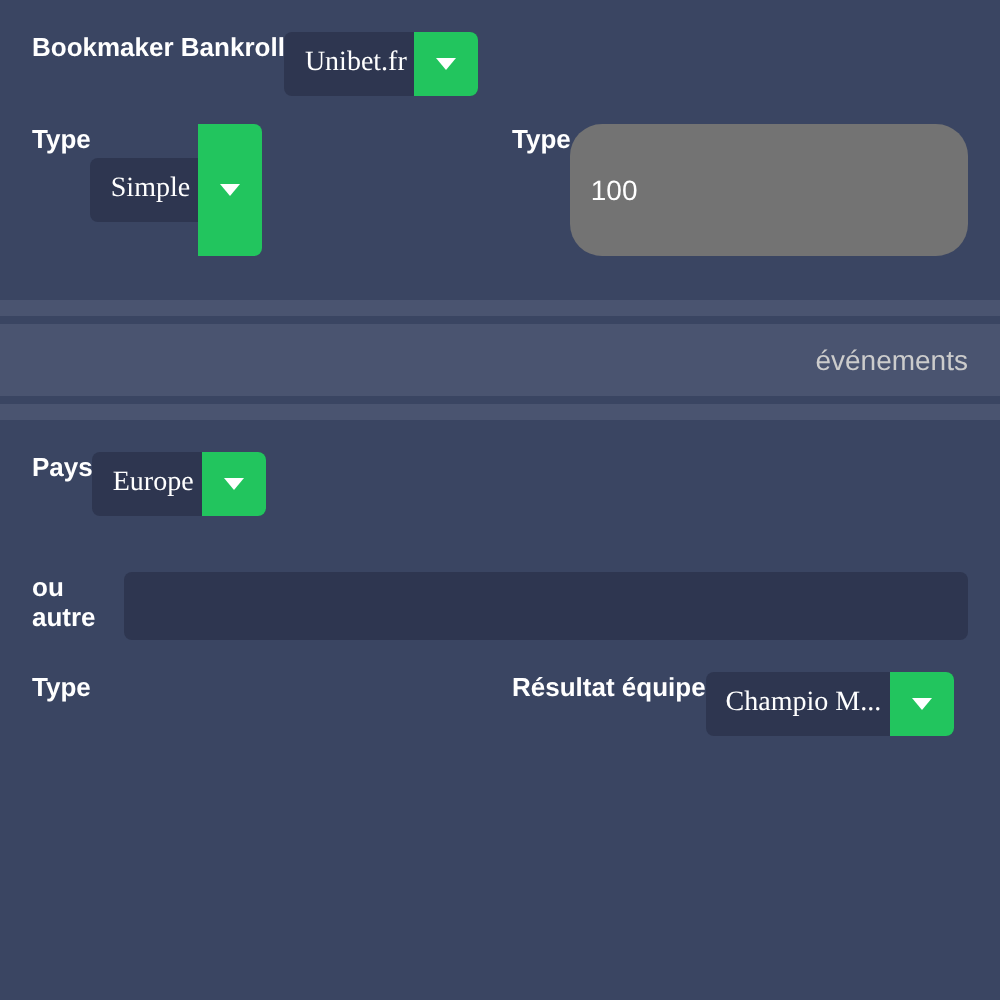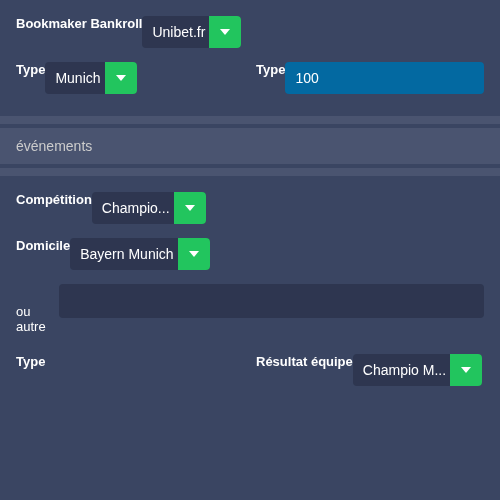--- a/index.html
+++ b/index.html
@@ -47,20 +47,21 @@
       border: none;
       color: #ffffff;
       padding: 8px 36px 8px 10px;
       border-radius: 4px;
       flex: 1;
       font-size: 14px;
       cursor: pointer;
       white-space: nowrap;
       overflow: hidden;
       text-overflow: ellipsis;
+      font-family: Liberation Serif, serif;
     }
 
     .select-arrow {
       position: absolute;
       right: 0;
       top: 0;
       bottom: 0;
       width: 32px;
       background-color: #22c55e;
       border-radius: 0 4px 4px 0;
@@ -72,50 +73,49 @@
     }
 
     .select-arrow::after {
       content: '';
       border-left: 5px solid transparent;
       border-right: 5px solid transparent;
       border-top: 6px solid #ffffff;
     }
 
     .input-display {
-      background-color: #0369a1;
+      background-color: #737373;
       border: none;
       color: #ffffff;
-      padding: 8px 10px;
-      border-radius: 4px;
+      padding: 25px 10px;
+      border-radius: 16px;
       flex: 1;
       font-size: 14px;
       width: 100%;
     }
 
     .divider-section {
       background-color: #4a5470;
       padding: 10px 16px;
-      text-align: left;
+      text-align: right;
       font-size: 14px;
       color: #cccccc;
       margin: 4px 0;
     }
 
     .section-separator {
       height: 8px;
       background-color: #4a5470;
     }
 
     .ou-autre-label {
       font-size: 13px;
-      font-weight: normal;
+      font-weight: bold;
       color: #ffffff;
       margin-bottom: 6px;
-      margin-top: 20px;
     }
 
     .ou-autre-input {
       background-color: #2e3650;
       border: none;
       height: 34px;
       border-radius: 4px;
       width: 100%;
     }
   </style>
@@ -130,21 +130,21 @@
         <div class="select-display">Unibet.fr</div>
         <div class="select-arrow"></div>
       </div>
     </div>
   </div>
 
   <div class="row">
     <div class="field-group">
       <div class="field-label">Type</div>
       <div class="select-wrapper">
-        <div class="select-display">Munich</div>
+        <div class="select-display">Simple</div>
         <div class="select-arrow"></div>
       </div>
     </div>
     <div class="field-group">
       <div class="field-label">Type</div>
       <div class="select-wrapper">
         <input class="input-display" type="text" value="100" style="">
       </div>
     </div>
   </div>
@@ -155,36 +155,29 @@
 <div class="divider-section">
   <span>événements</span>
 </div>
 
 <div class="section-separator"></div>
 
 <div class="section">
 
   <div class="row">
     <div class="field-group">
-      <div class="field-label">Compétition</div>
+      <div class="field-label">Pays</div>
       <div class="select-wrapper">
-        <div class="select-display">Champio...</div>
+        <div class="select-display">Europe</div>
         <div class="select-arrow"></div>
       </div>
     </div>
   </div>
 
   <div class="row">
-    <div class="field-group">
-      <div class="field-label">Domicile</div>
-      <div class="select-wrapper">
-        <div class="select-display">Bayern Munich</div>
-        <div class="select-arrow"></div>
-      </div>
-    </div>
   </div>
 
   <div class="row">
     <div class="field-group">
       <div class="ou-autre-label">ou autre</div>
       <div class="ou-autre-input"></div>
     </div>
   </div>
 
   <div class="row">

